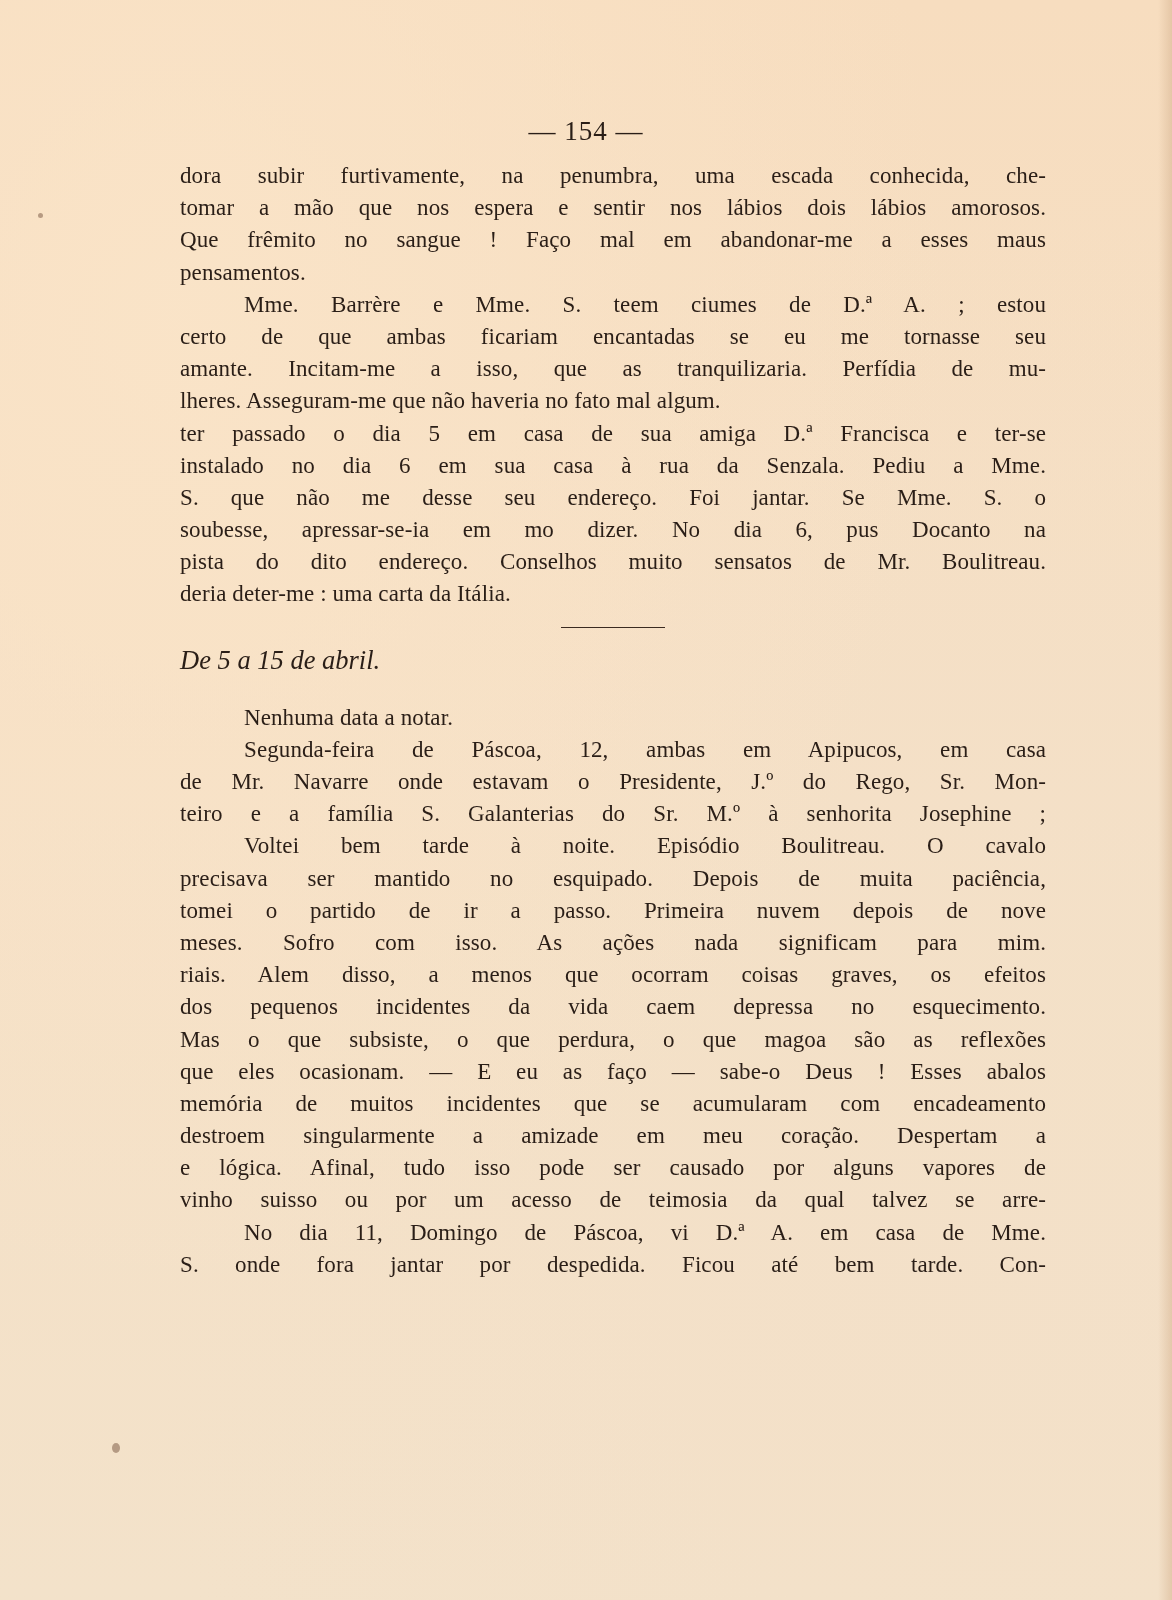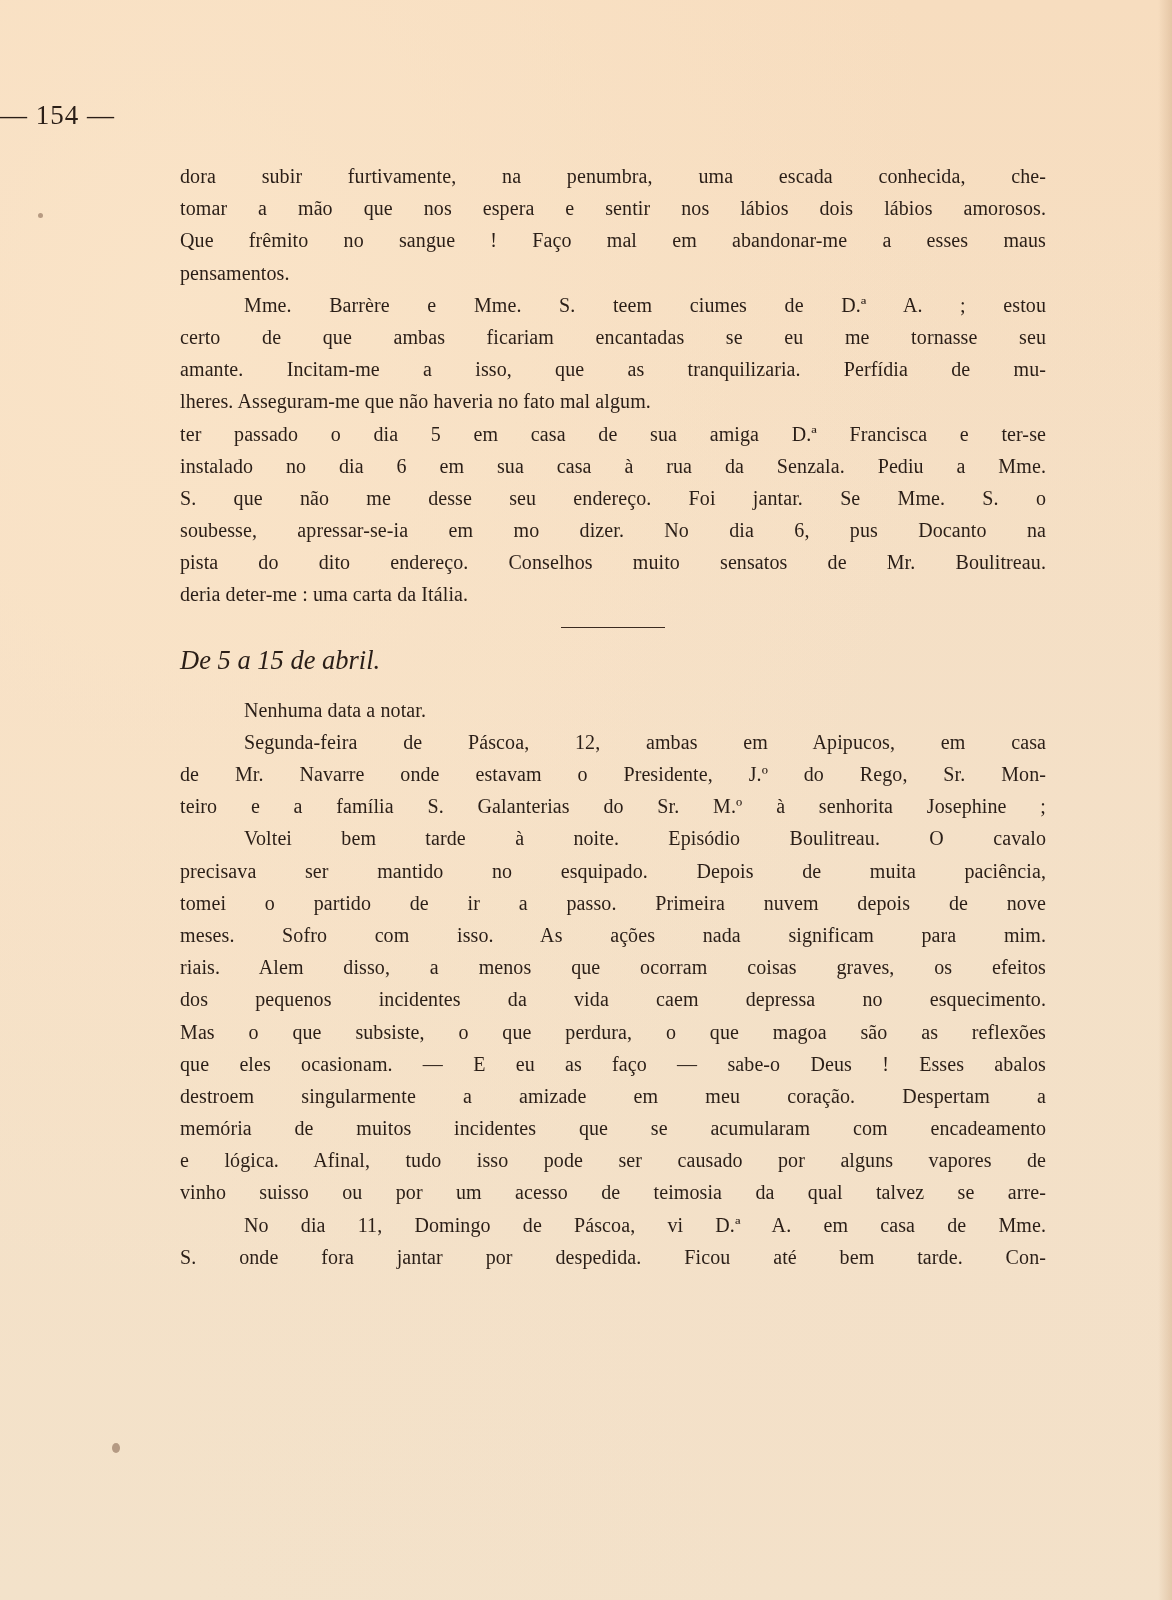--- a/index.html
+++ b/index.html
@@ -22,38 +22,38 @@
     .page-edge-right {
       position: absolute;
       right: 0;
       top: 0;
       width: 14px;
       height: 1600px;
       background: linear-gradient(90deg, rgba(230,200,170,0) 0%, rgba(214,180,146,0.55) 100%);
     }
     .page-number {
       position: absolute;
-      top: 100px;
+      top: 116px;
       left: 0;
       width: 1172px;
-      text-align: left;
+      text-align: center;
       font-size: 27px;
       letter-spacing: 1px;
     }
     .text-block {
       position: absolute;
       left: 180px;
       top: 160px;
       width: 866px;
     }
     .line {
       display: block;
       height: 32.2px;
       line-height: 32.2px;
-      font-size: 20px;
+      font-size: 23px;
       white-space: nowrap;
       text-align: justify;
       text-align-last: justify;
       letter-spacing: 0.1px;
     }
     .line.last {
       text-align-last: left;
     }
     .line.indent {
       padding-left: 64px;
@@ -64,21 +64,21 @@
       height: 0;
       border-top: 1.5px solid #3a2a20;
       margin: 16px 0 16px 381px;
     }
     .section-heading {
       display: block;
       height: 32px;
       line-height: 32px;
       font-size: 26.5px;
       font-style: italic;
-      margin-bottom: 18px;
+      margin-bottom: 26px;
     }
     .speck {
       position: absolute;
       width: 5px;
       height: 5px;
       background: #8a6a55;
       border-radius: 50%;
       opacity: 0.6;
     }
   </style>
@@ -132,22 +132,22 @@
 
   <div>
     <span class="line indent">Voltei bem tarde à noite.  Episódio Boulitreau.  O cavalo</span>
     <span class="line">precisava ser mantido no esquipado.  Depois de muita paciência,</span>
     <span class="line">tomei o partido de ir a passo.  Primeira nuvem depois de nove</span>
     <span class="line">meses.  Sofro com isso.  As ações nada significam para mim.</span>
     <span class="line">riais.  Alem disso, a menos que ocorram coisas graves, os efeitos</span>
     <span class="line">dos pequenos incidentes da vida caem depressa no esquecimento.</span>
     <span class="line">Mas o que subsiste, o que perdura, o que magoa são as reflexões</span>
     <span class="line">que eles ocasionam.  — E eu as faço — sabe-o Deus !  Esses abalos</span>
+    <span class="line">memória de muitos incidentes que se acumularam com encadeamento</span>
     <span class="line">destroem singularmente a amizade em meu coração.  Despertam a</span>
-    <span class="line">memória de muitos incidentes que se acumularam com encadeamento</span>
     <span class="line">e lógica.  Afinal, tudo isso pode ser causado por alguns vapores de</span>
     <span class="line">vinho suisso ou por um acesso de teimosia da qual talvez se arre-</span>
   </div>
 
   <div>
     <span class="line indent">No dia 11, Domingo de Páscoa, vi D.ª A. em casa de Mme.</span>
     <span class="line">S. onde fora jantar por despedida.  Ficou até bem tarde.  Con-</span>
   </div>
 
 </div>

